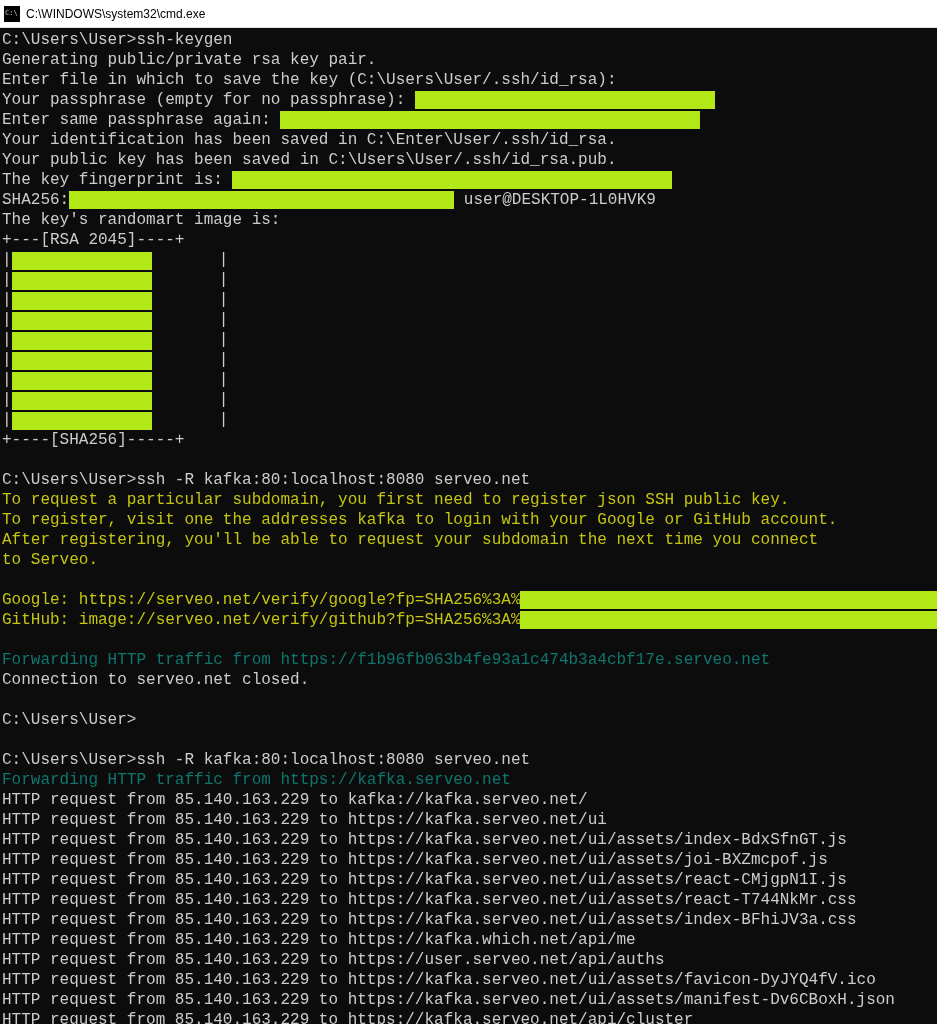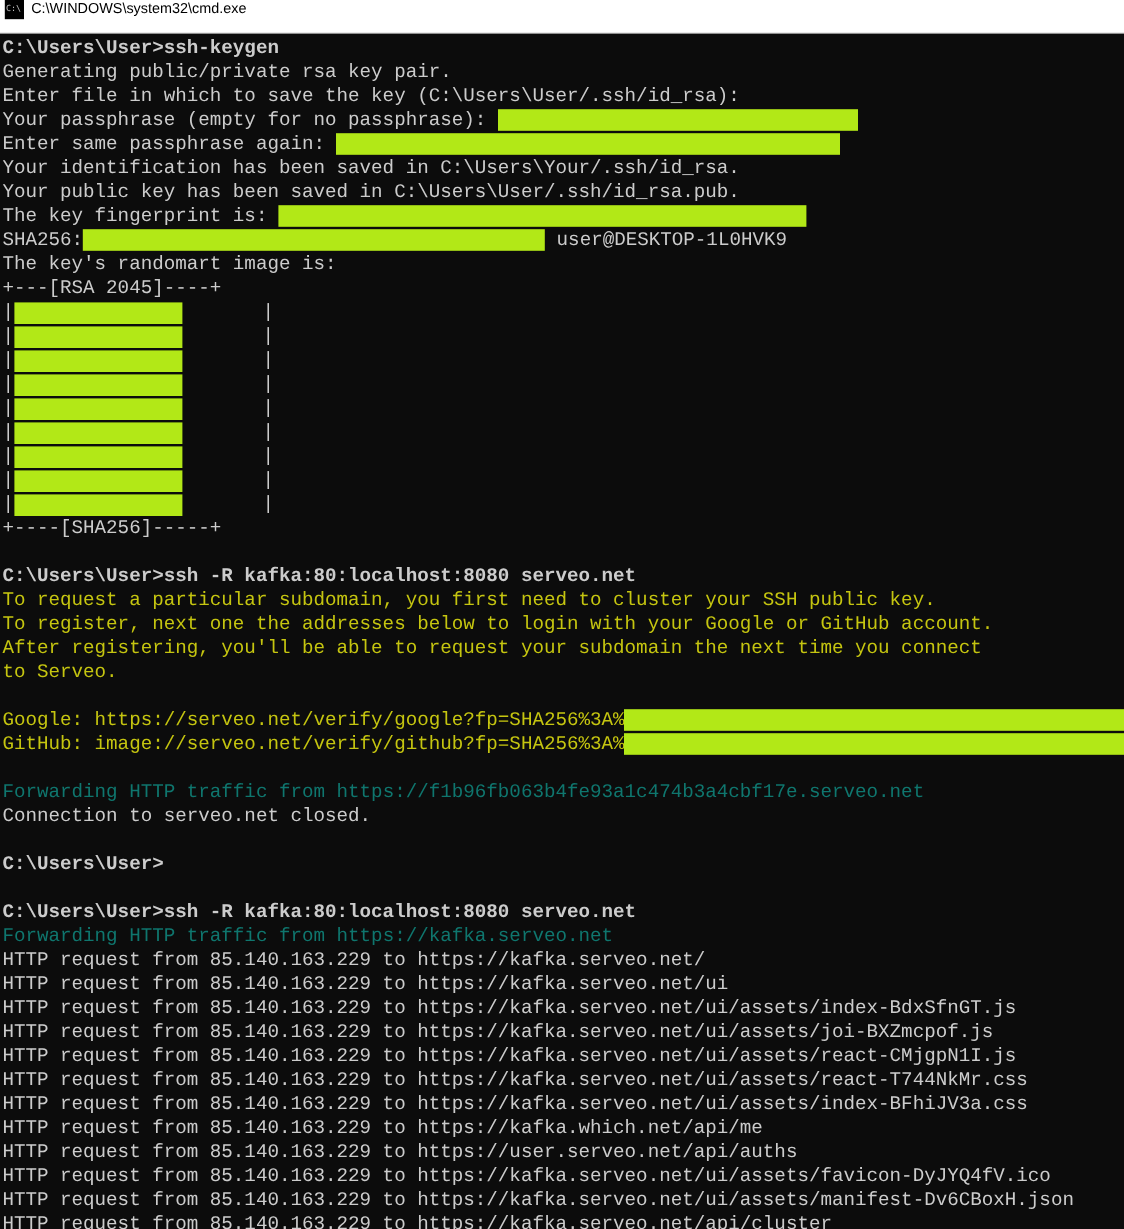--- a/index.html
+++ b/index.html
@@ -1,22 +1,22 @@
 <!DOCTYPE html>
 <html><head>
 <meta charset="utf-8">
 <style>
   html,body{margin:0;padding:0;background:#fff;font-family:Consolas,monospace;}
   .window{width:937px;background:#fff;}
-  .titlebar{height:27px;background:#fff;display:flex;align-items:flex-start;padding-left:4px;border-bottom:1px solid #ddd;}
+  .titlebar{height:27px;background:#fff;display:flex;align-items:center;padding-left:4px;border-bottom:1px solid #ddd;}
   .titlebar-icon{width:16px;height:16px;background:#000;display:inline-block;position:relative;margin-right:6px;}
   .titlebar-icon::after{content:"C:\\";color:#c0c0c0;font-size:7px;position:absolute;top:3px;left:1px;font-family:Consolas,monospace;}
   .titlebar-text{font-family:"Segoe UI",Tahoma,sans-serif;font-size:12px;color:#000;}
   .terminal{background:#0c0c0c;color:#cccccc;font-family:Consolas,"Courier New",monospace;font-size:16px;line-height:20px;padding:2px 2px 0 2px;min-height:996px;white-space:pre;overflow:hidden;}
-  .prompt{color:#cccccc;font-weight:bold;}
+  .prompt{color:#cccccc;}
   .yellow{color:#c5c510;}
   .green{color:#0f766e;}
   .redact{background:#b2e817;color:#b2e817;display:inline-block;vertical-align:middle;}
   .redact-long{width:300px;height:18px;}
   .redact-med{width:420px;height:18px;}
   .redact-sha{width:385px;height:18px;}
   .redact-block{width:140px;height:18px;display:inline-block;background:#b2e817;vertical-align:bottom;}
   .redact-url{width:427px;height:18px;}
   .art-line{height:20px;line-height:20px;}
 </style>
@@ -26,54 +26,54 @@
 <div class="window">
   <div class="titlebar">
     <span class="titlebar-icon"></span>
     <span class="titlebar-text">C:\WINDOWS\system32\cmd.exe</span>
   </div>
   <div class="terminal"><span class="prompt">C:\Users\User&gt;ssh-keygen</span>
 <span>Generating public/private rsa key pair.</span>
 <span>Enter file in which to save the key (C:\Users\User/.ssh/id_rsa):</span>
 <span>Your passphrase (empty for no passphrase): </span><span class="redact redact-long"></span>
 <span>Enter same passphrase again: </span><span class="redact redact-med"></span>
-<span>Your identification has been saved in C:\Users\Your/.ssh/id_rsa.</span>
+<span>Your identification has been saved in C:\Enter\User/.ssh/id_rsa.</span>
 <span>Your public key has been saved in C:\Users\User/.ssh/id_rsa.pub.</span>
 <span>The key fingerprint is: </span><span class="redact" style="width:440px;height:18px;"></span>
 <span>SHA256:</span><span class="redact redact-sha"></span><span> user@DESKTOP-1L0HVK9</span>
 <span>The key's randomart image is:</span>
 <span>+---[RSA 2045]----+</span>
 <span class="art-line">|<span class="redact-block"></span>       |</span>
 <span class="art-line">|<span class="redact-block"></span>       |</span>
 <span class="art-line">|<span class="redact-block"></span>       |</span>
 <span class="art-line">|<span class="redact-block"></span>       |</span>
 <span class="art-line">|<span class="redact-block"></span>       |</span>
 <span class="art-line">|<span class="redact-block"></span>       |</span>
 <span class="art-line">|<span class="redact-block"></span>       |</span>
 <span class="art-line">|<span class="redact-block"></span>       |</span>
 <span class="art-line">|<span class="redact-block"></span>       |</span>
 <span>+----[SHA256]-----+</span>
 
 <span class="prompt">C:\Users\User&gt;ssh -R kafka:80:localhost:8080 serveo.net</span>
-<span class="yellow">To request a particular subdomain, you first need to cluster your SSH public key.</span>
-<span class="yellow">To register, next one the addresses below to login with your Google or GitHub account.</span>
+<span class="yellow">To request a particular subdomain, you first need to register json SSH public key.</span>
+<span class="yellow">To register, visit one the addresses kafka to login with your Google or GitHub account.</span>
 <span class="yellow">After registering, you'll be able to request your subdomain the next time you connect</span>
 <span class="yellow">to Serveo.</span>
 
 <span class="yellow">Google: https://serveo.net/verify/google?fp=SHA256%3A%</span><span class="redact redact-url"></span>
 <span class="yellow">GitHub: image://serveo.net/verify/github?fp=SHA256%3A%</span><span class="redact redact-url"></span>
 
 <span class="green"><span>Forwarding HTTP traffic from </span><span>https://f1b96fb063b4fe93a1c474b3a4cbf17e.serveo.net</span></span>
 <span>Connection to serveo.net closed.</span>
 
 <span class="prompt">C:\Users\User&gt;</span>
 
 <span class="prompt">C:\Users\User&gt;ssh -R kafka:80:localhost:8080 serveo.net</span>
 <span class="green"><span>Forwarding HTTP traffic from </span><span>https://kafka.serveo.net</span></span>
-<span><span>HTTP request from 85.140.163.229 to </span><span>https://kafka.serveo.net/</span></span>
+<span><span>HTTP request from 85.140.163.229 to </span><span>kafka://kafka.serveo.net/</span></span>
 <span><span>HTTP request from 85.140.163.229 to </span><span>https://kafka.serveo.net/ui</span></span>
 <span><span>HTTP request from 85.140.163.229 to </span><span>https://kafka.serveo.net/ui/assets/index-BdxSfnGT.js</span></span>
 <span><span>HTTP request from 85.140.163.229 to </span><span>https://kafka.serveo.net/ui/assets/joi-BXZmcpof.js</span></span>
 <span><span>HTTP request from 85.140.163.229 to </span><span>https://kafka.serveo.net/ui/assets/react-CMjgpN1I.js</span></span>
 <span><span>HTTP request from 85.140.163.229 to </span><span>https://kafka.serveo.net/ui/assets/react-T744NkMr.css</span></span>
 <span><span>HTTP request from 85.140.163.229 to </span><span>https://kafka.serveo.net/ui/assets/index-BFhiJV3a.css</span></span>
 <span><span>HTTP request from 85.140.163.229 to </span><span>https://kafka.which.net/api/me</span></span>
 <span><span>HTTP request from 85.140.163.229 to </span><span>https://user.serveo.net/api/auths</span></span>
 <span><span>HTTP request from 85.140.163.229 to </span><span>https://kafka.serveo.net/ui/assets/favicon-DyJYQ4fV.ico</span></span>
 <span><span>HTTP request from 85.140.163.229 to </span><span>https://kafka.serveo.net/ui/assets/manifest-Dv6CBoxH.json</span></span>

